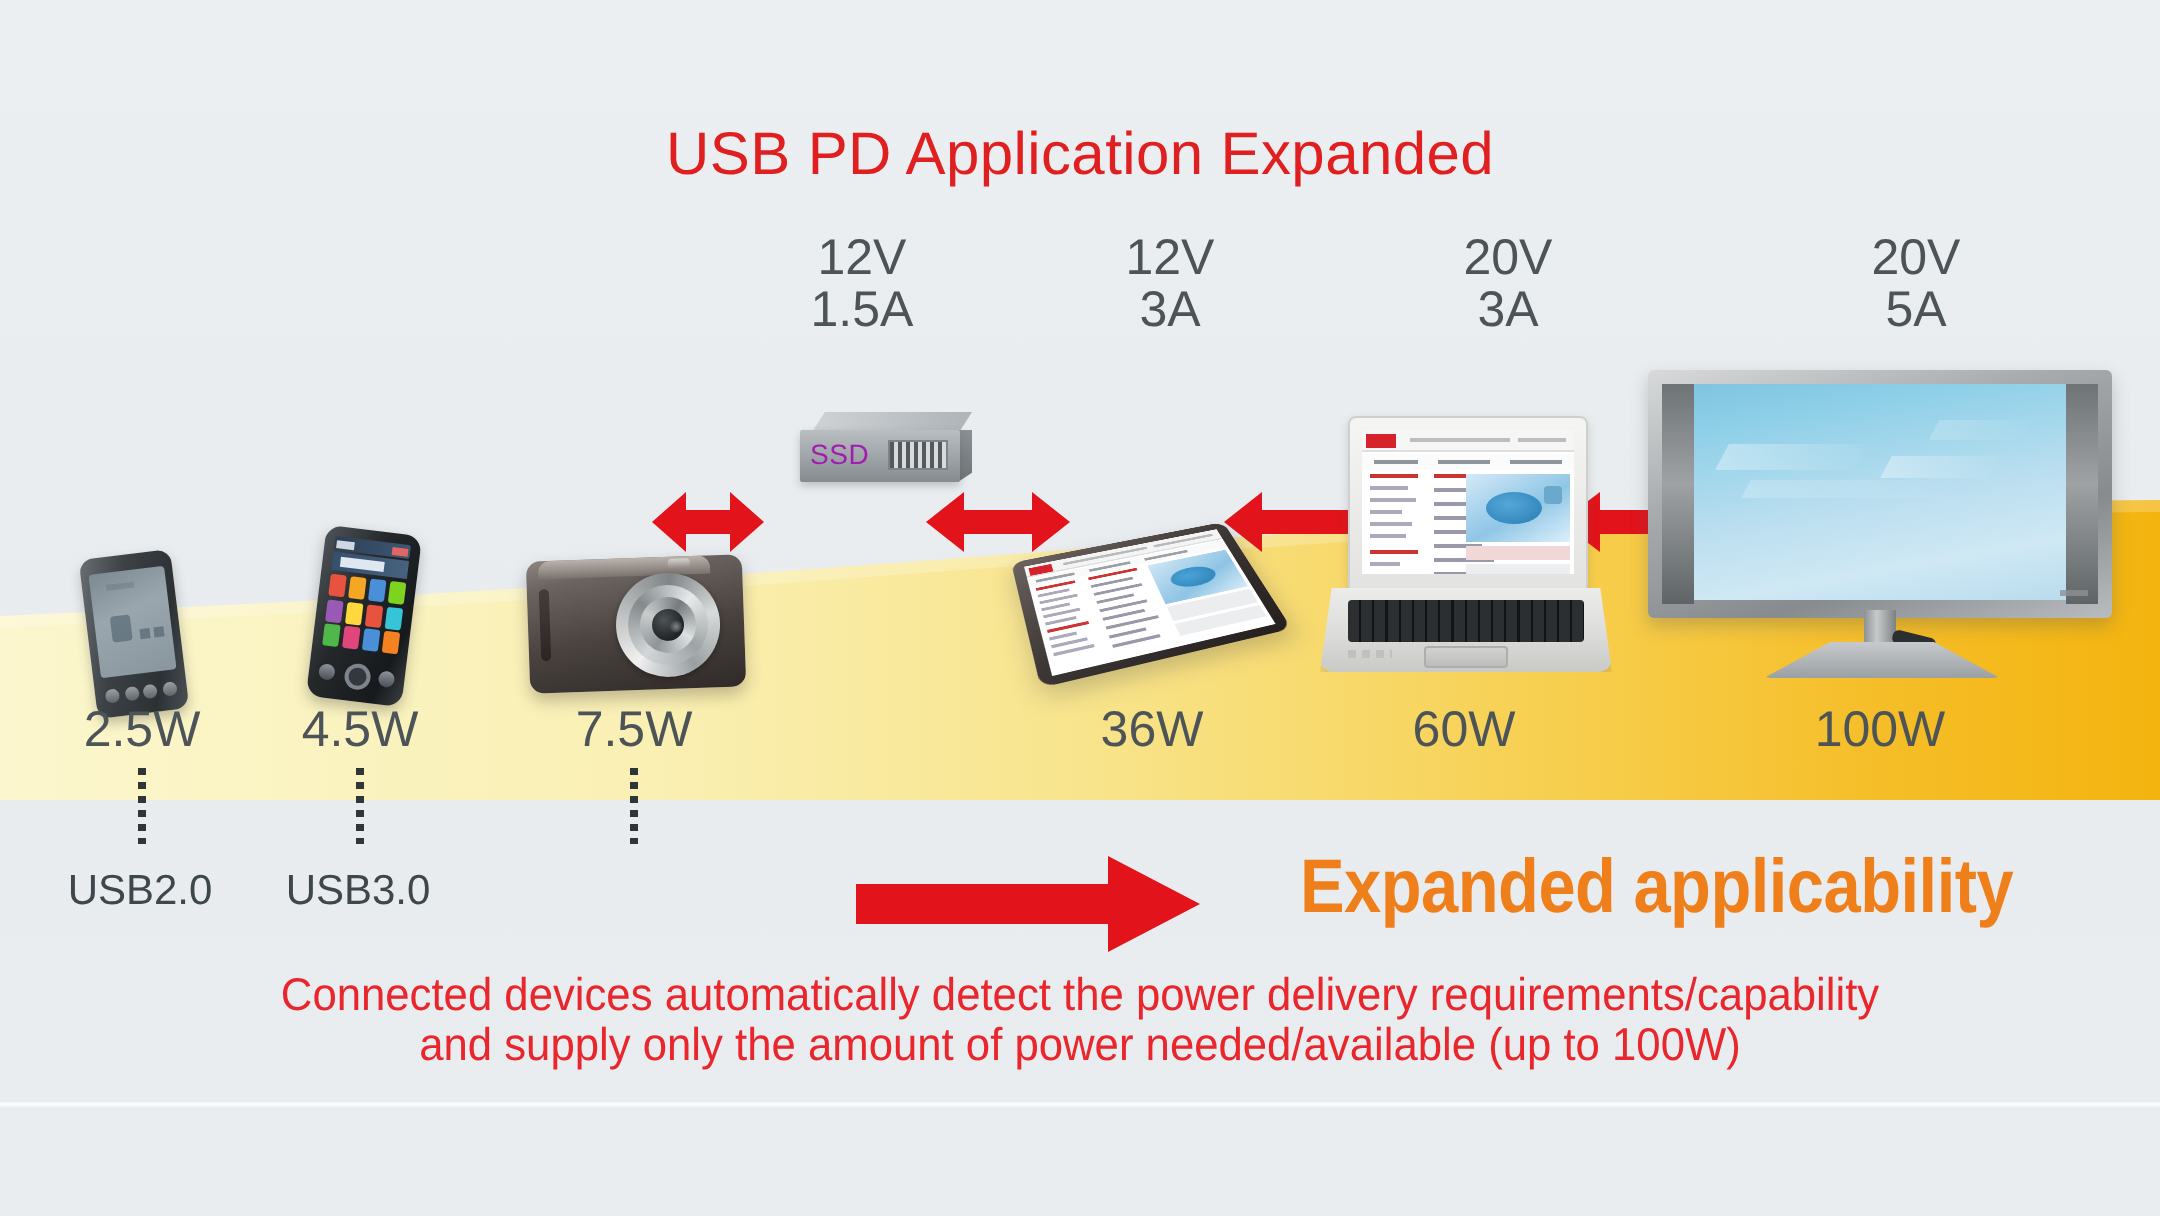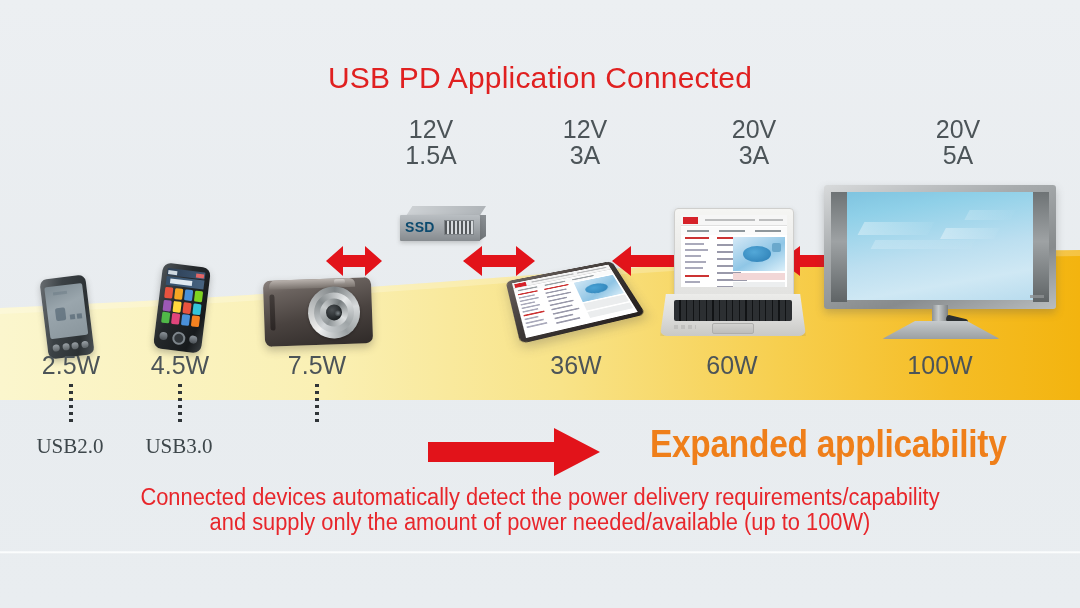--- a/index.html
+++ b/index.html
@@ -41,21 +41,21 @@
   
   .wlabel { position:absolute; color:#4c5458; font-size:25px; white-space:nowrap;
             text-align:center; }
 
   
   .leader { position:absolute; width:4px;
             background-image:linear-gradient(#303538 50%, transparent 0);
             background-size:4px 7px; background-repeat:repeat-y; }
 
   
-  .spec { position:absolute; color:#3e474b; font-size:21px; white-space:nowrap; text-align:center;font-family:Liberation Serif, serif; }
+  .spec { position:absolute; color:#3e474b; font-size:21px; white-space:nowrap; text-align:center; }
 
   
   .exp-arrow { position:absolute; left:428px; top:428px; }
   .exp-text {
     position:absolute; left:650px; top:423px;
     font-size:38px; font-weight:bold; color:#ef7f1a;
     transform:scaleX(.88); transform-origin:left center;
     white-space:nowrap; letter-spacing:-.3px;
   }
 
@@ -130,22 +130,22 @@
   .box { position:absolute; width:86px; height:36px; }
   .box .lid { position:absolute; left:6px; top:0; width:80px; height:10px;
     background:linear-gradient(100deg,#cfd3d6,#aeb3b7);
     clip-path:polygon(8% 0,100% 0,92% 100%,0 100%); }
   .box .face { position:absolute; left:0; top:9px; width:80px; height:26px; border-radius:1px;
     background:linear-gradient(180deg,#b9bec2,#9ba0a4 60%,#868b8f);
     box-shadow:0 2px 4px rgba(80,80,80,.28); }
   .box .side { position:absolute; left:79px; top:9px; width:7px; height:26px;
     background:linear-gradient(180deg,#8b9094,#6f7478);
     clip-path:polygon(0 0,100% -18%,100% 82%,0 100%); }
-  .box .lab { position:absolute; left:5px; top:13px; font-size:14px; font-weight:bold;
-    color:#0c4a6e; letter-spacing:.3px; }
+  .box .lab { position:absolute; left:5px; top:13px; font-size:14px; font-weight:normal;
+    color:#a21caf; letter-spacing:.3px; }
   .box .vent { position:absolute; left:44px; top:14px; width:30px; height:15px;
     background:repeating-linear-gradient(90deg,#55595c 0 2px,#d6dadd 2px 4px);
     border:1px solid #7e8387; }
   .ssd { left:400px; top:206px; }
   .hdd { left:498px; top:202px; }
 
   
   .tab { left:512px; top:254px; width:120px; height:86px;
          transform:perspective(320px) rotateX(46deg) rotateZ(-17deg); }
   .tab .body { position:absolute; inset:0; border-radius:7px;
@@ -240,21 +240,21 @@
           <stop offset="0.72" stop-color="#f7cf4f"></stop>
           <stop offset="0.88" stop-color="#f5bd26"></stop>
           <stop offset="1" stop-color="#f3b40f"></stop>
         </linearGradient>
       </defs>
       <path d="M0,58 C180,50 340,40 520,26 C700,12 860,2 1080,0 L1080,150 L0,150 Z" fill="url(#rib)"></path>
       <path d="M0,58 C180,50 340,40 520,26 C700,12 860,2 1080,0 L1080,6 C860,8 700,18 520,32 C340,46 180,56 0,64 Z" fill="#ffffff" opacity="0.22"></path>
     </svg>
   </div>
 
-  <div class="title">USB PD Application Connected</div>
+  <div class="title">USB PD Application Expanded</div>
 
   <div class="volt-row">
 
     <div class="vlabel" style="left:391px;top:0;">
       <b>12V</b>
       <b>1.5A</b>
     </div>
     <div class="vlabel" style="left:545px;top:0;">
       <b>12V</b>
       <b>3A</b>

